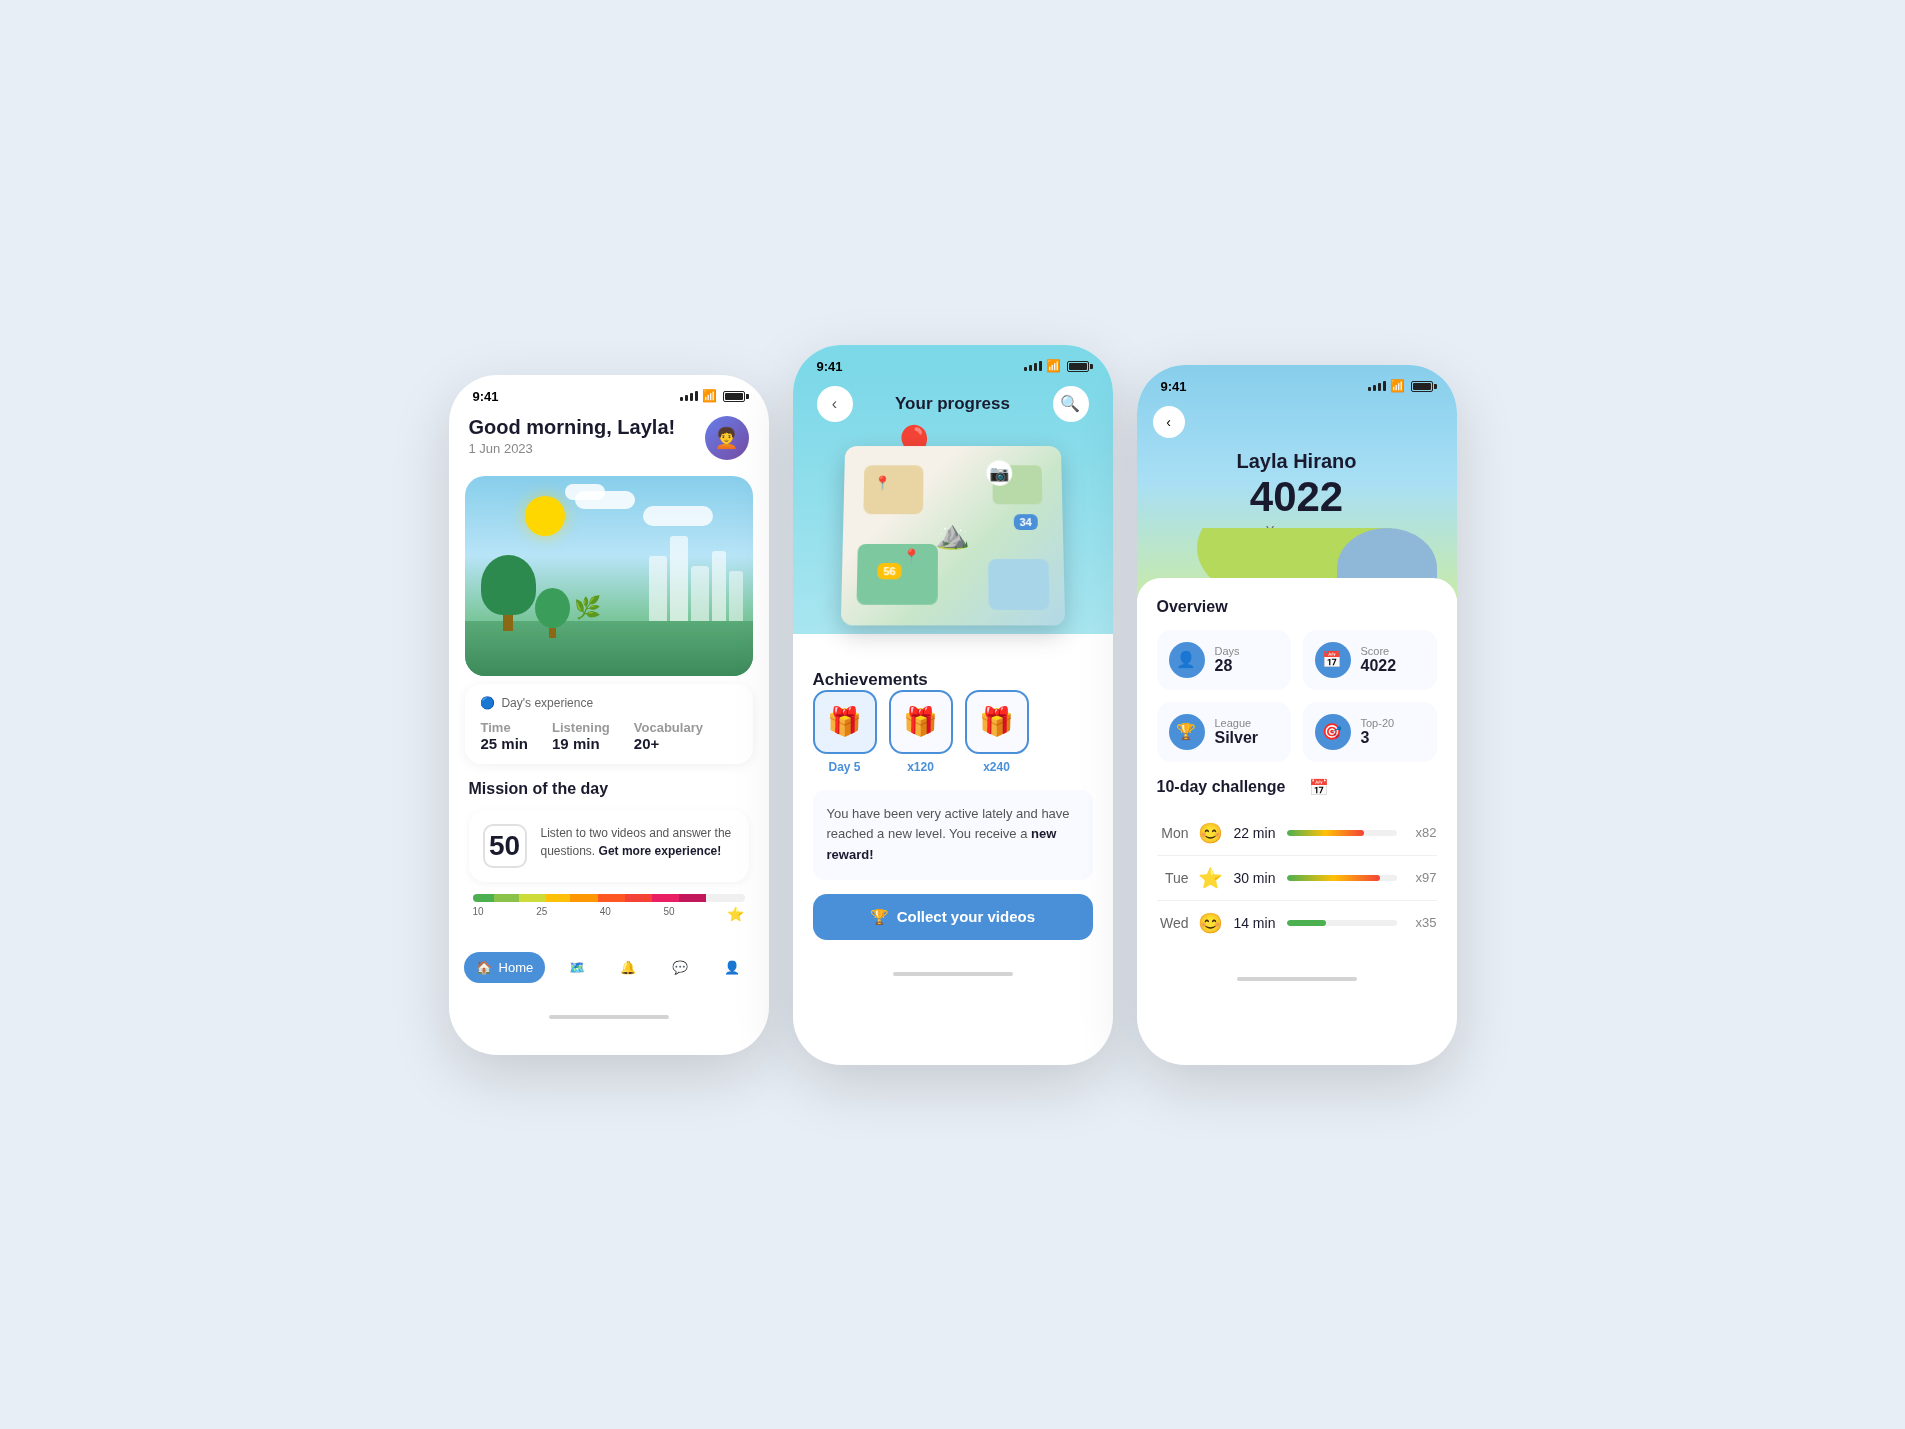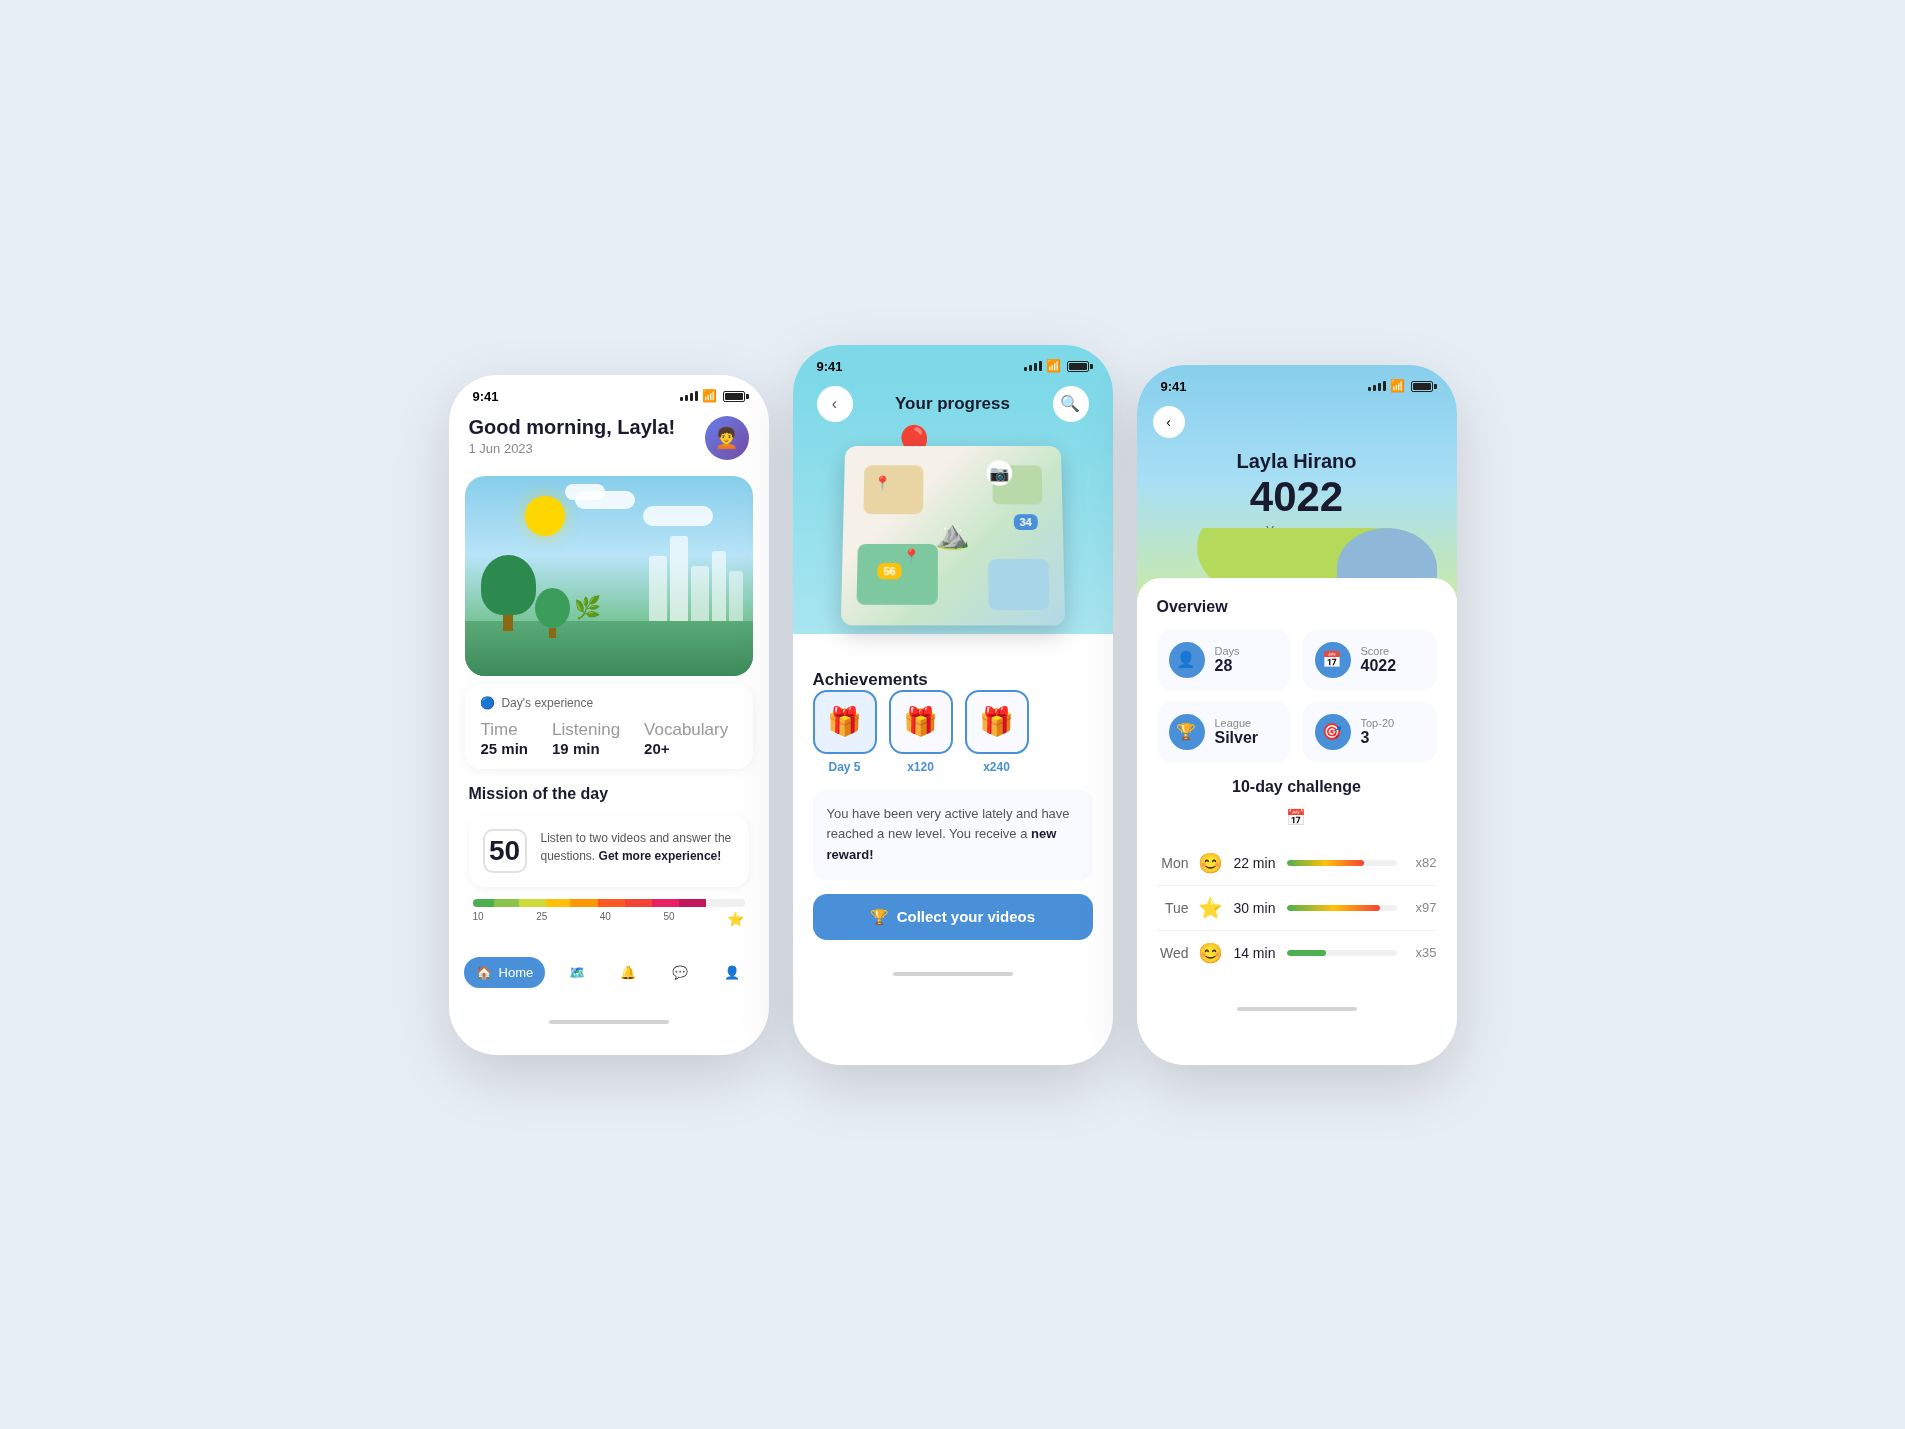--- a/index.html
+++ b/index.html
@@ -67,21 +67,21 @@
 
     .experience-card {
       margin: 8px 16px 0;
       background: #fff;
       border-radius: 16px;
       padding: 12px 16px;
       box-shadow: 0 2px 12px rgba(0,0,0,0.06);
     }
     .exp-title { display: flex; align-items: center; gap: 6px; font-size: 12px; color: #666; margin-bottom: 10px; }
     .exp-stats { display: flex; gap: 24px; }
-    .exp-stat-label { font-size: 17px; color: #999; }
+    .exp-stat-label { font-size: 13px; color: #999; font-weight: bold; }
     .exp-stat-value { font-size: 15px; font-weight: 700; color: #1a1a2e; }
 
     .mission-section { padding: 16px 20px 12px; }
     .section-title { font-size: 16px; font-weight: 700; color: #1a1a2e; margin-bottom: 12px; }
     .mission-card {
       background: #fff;
       border-radius: 16px;
       padding: 14px;
       display: flex;
       align-items: flex-start;
@@ -271,21 +271,21 @@
       background: #4A90D9;
       border-radius: 50%;
       display: flex; align-items: center; justify-content: center;
       font-size: 16px;
       color: #fff;
     }
     .overview-label { font-size: 11px; color: #888; }
     .overview-value { font-size: 16px; font-weight: 700; color: #1a1a2e; }
 
     .challenge-section {}
-    .challenge-header { display: flex; align-items: center; gap: 12px; margin-bottom: 14px; flex-direction: column; }
+    .challenge-header { display: flex; align-items: center; gap: 24px; margin-bottom: 14px; }
     .challenge-title { font-size: 16px; font-weight: 700; color: #1a1a2e; }
     .calendar-icon { font-size: 16px; }
 
     .challenge-row {
       display: flex;
       align-items: center;
       gap: 10px;
       padding: 10px 0;
       border-bottom: 1px solid #f0f0f0;
     }

